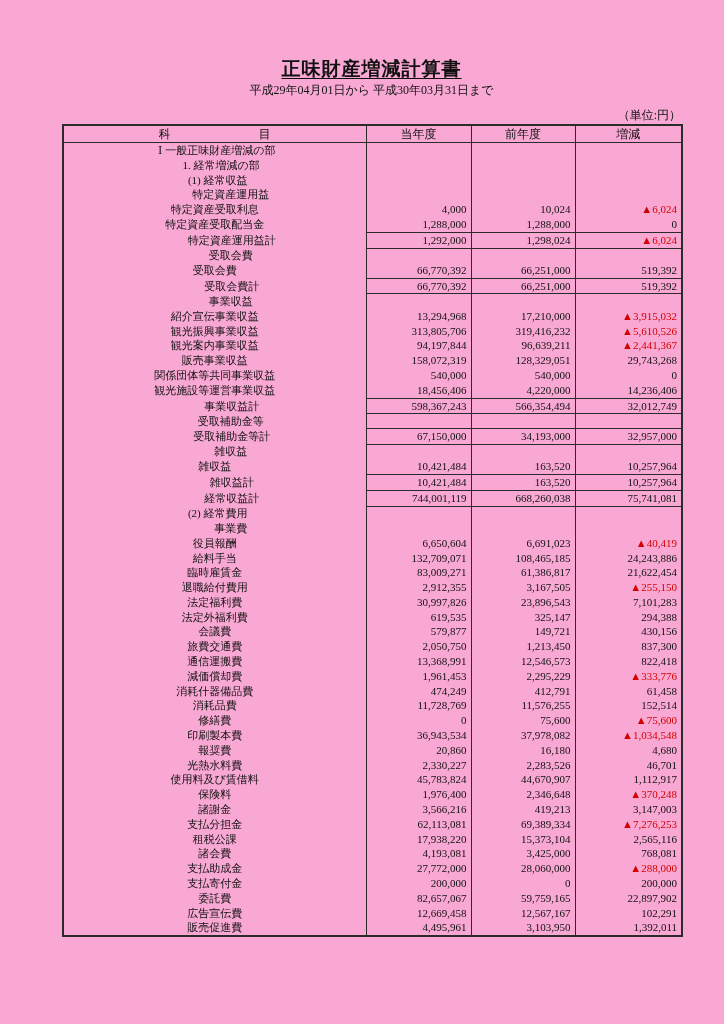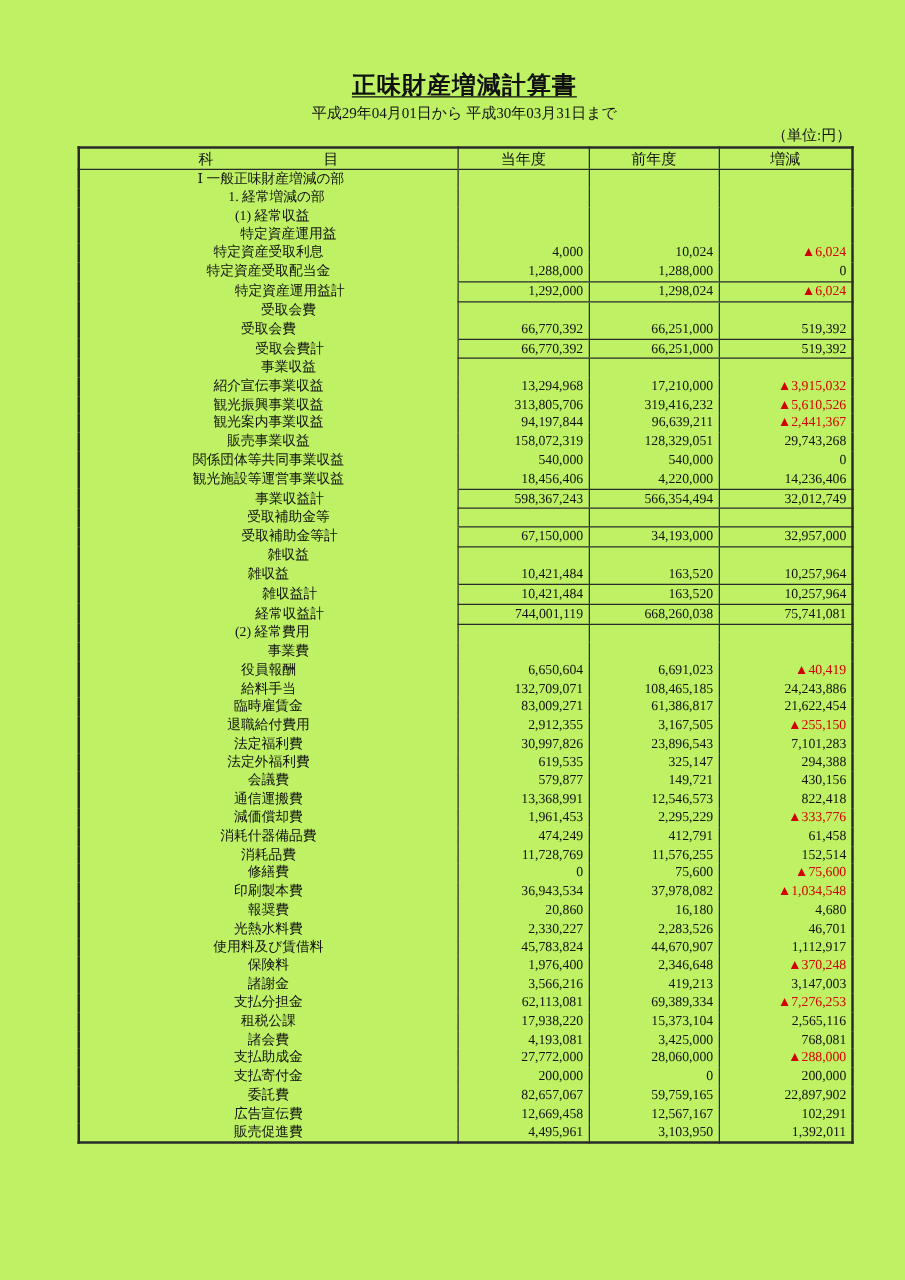--- a/index.html
+++ b/index.html
@@ -1,23 +1,23 @@
 <!DOCTYPE html>
 <html lang="ja" style="--neg: #d40000; --ink: #111111; --line: #2b2b2b;"><head>
 <meta charset="utf-8">
 <style>
   :root { --neg:#d40000; --ink:#111; --line:#2b2b2b; }
   * { margin:0; padding:0; box-sizing:border-box; }
   body { background:#fff; font-family:"Liberation Serif","DejaVu Serif",serif; color:var(--ink); }
-  .page { width:724px; height:1024px; background:#bef264; padding-top:58px; overflow:hidden; }
+  .page { width:724px; height:1024px; background:#f9a8d4; padding-top:58px; overflow:hidden; }
   .content { width:619px; margin-left:62px; }
   .doc-title { font-size:19px; font-weight:bold; text-align:center; line-height:1.2;
                text-decoration:underline; text-underline-offset:3px; letter-spacing:1px; }
   .doc-period { font-size:12px; text-align:center; line-height:1.3; margin-top:2px; }
-  .unit-note { font-size:12px; text-align:right; line-height:1.3; margin-top:3px; }
+  .unit-note { font-size:12px; text-align:right; line-height:1.3; margin-top:10px; }
   table { width:619px; table-layout:fixed; border-collapse:collapse; border:2px solid var(--line); }
   col.c1 { width:303px; } col.c2 { width:105px; } col.c3 { width:104px; } col.c4 { width:107px; }
   th, td { font-size:11px; font-weight:normal; height:14.8px; line-height:14.8px;
            overflow:hidden; white-space:nowrap; vertical-align:middle; }
   thead th { height:16px; line-height:16px; font-size:12px;
              border-bottom:1px solid var(--line); text-align:center; }
   th.h-item { }
   .h-item-inner { display:flex; justify-content:center; gap:88px; }
   .c-num, th.h-num { border-left:1px solid var(--line); }
   td.c-num { text-align:right; padding-right:4px; }
@@ -252,20 +252,26 @@
             <td class="c-num">325,147</td>
             <td class="c-num">294,388</td>
           </tr>
           <tr>
             <td class="c-item ind-item">会議費</td>
             <td class="c-num">579,877</td>
             <td class="c-num">149,721</td>
             <td class="c-num">430,156</td>
           </tr>
           <tr>
+            <td class="c-item ind-item">旅費交通費</td>
+            <td class="c-num">2,050,750</td>
+            <td class="c-num">1,213,450</td>
+            <td class="c-num">837,300</td>
+          </tr>
+          <tr>
             <td class="c-item ind-item">通信運搬費</td>
             <td class="c-num">13,368,991</td>
             <td class="c-num">12,546,573</td>
             <td class="c-num">822,418</td>
           </tr>
           <tr>
             <td class="c-item ind-item">減価償却費</td>
             <td class="c-num">1,961,453</td>
             <td class="c-num">2,295,229</td>
             <td class="c-num neg">▲333,776</td>

